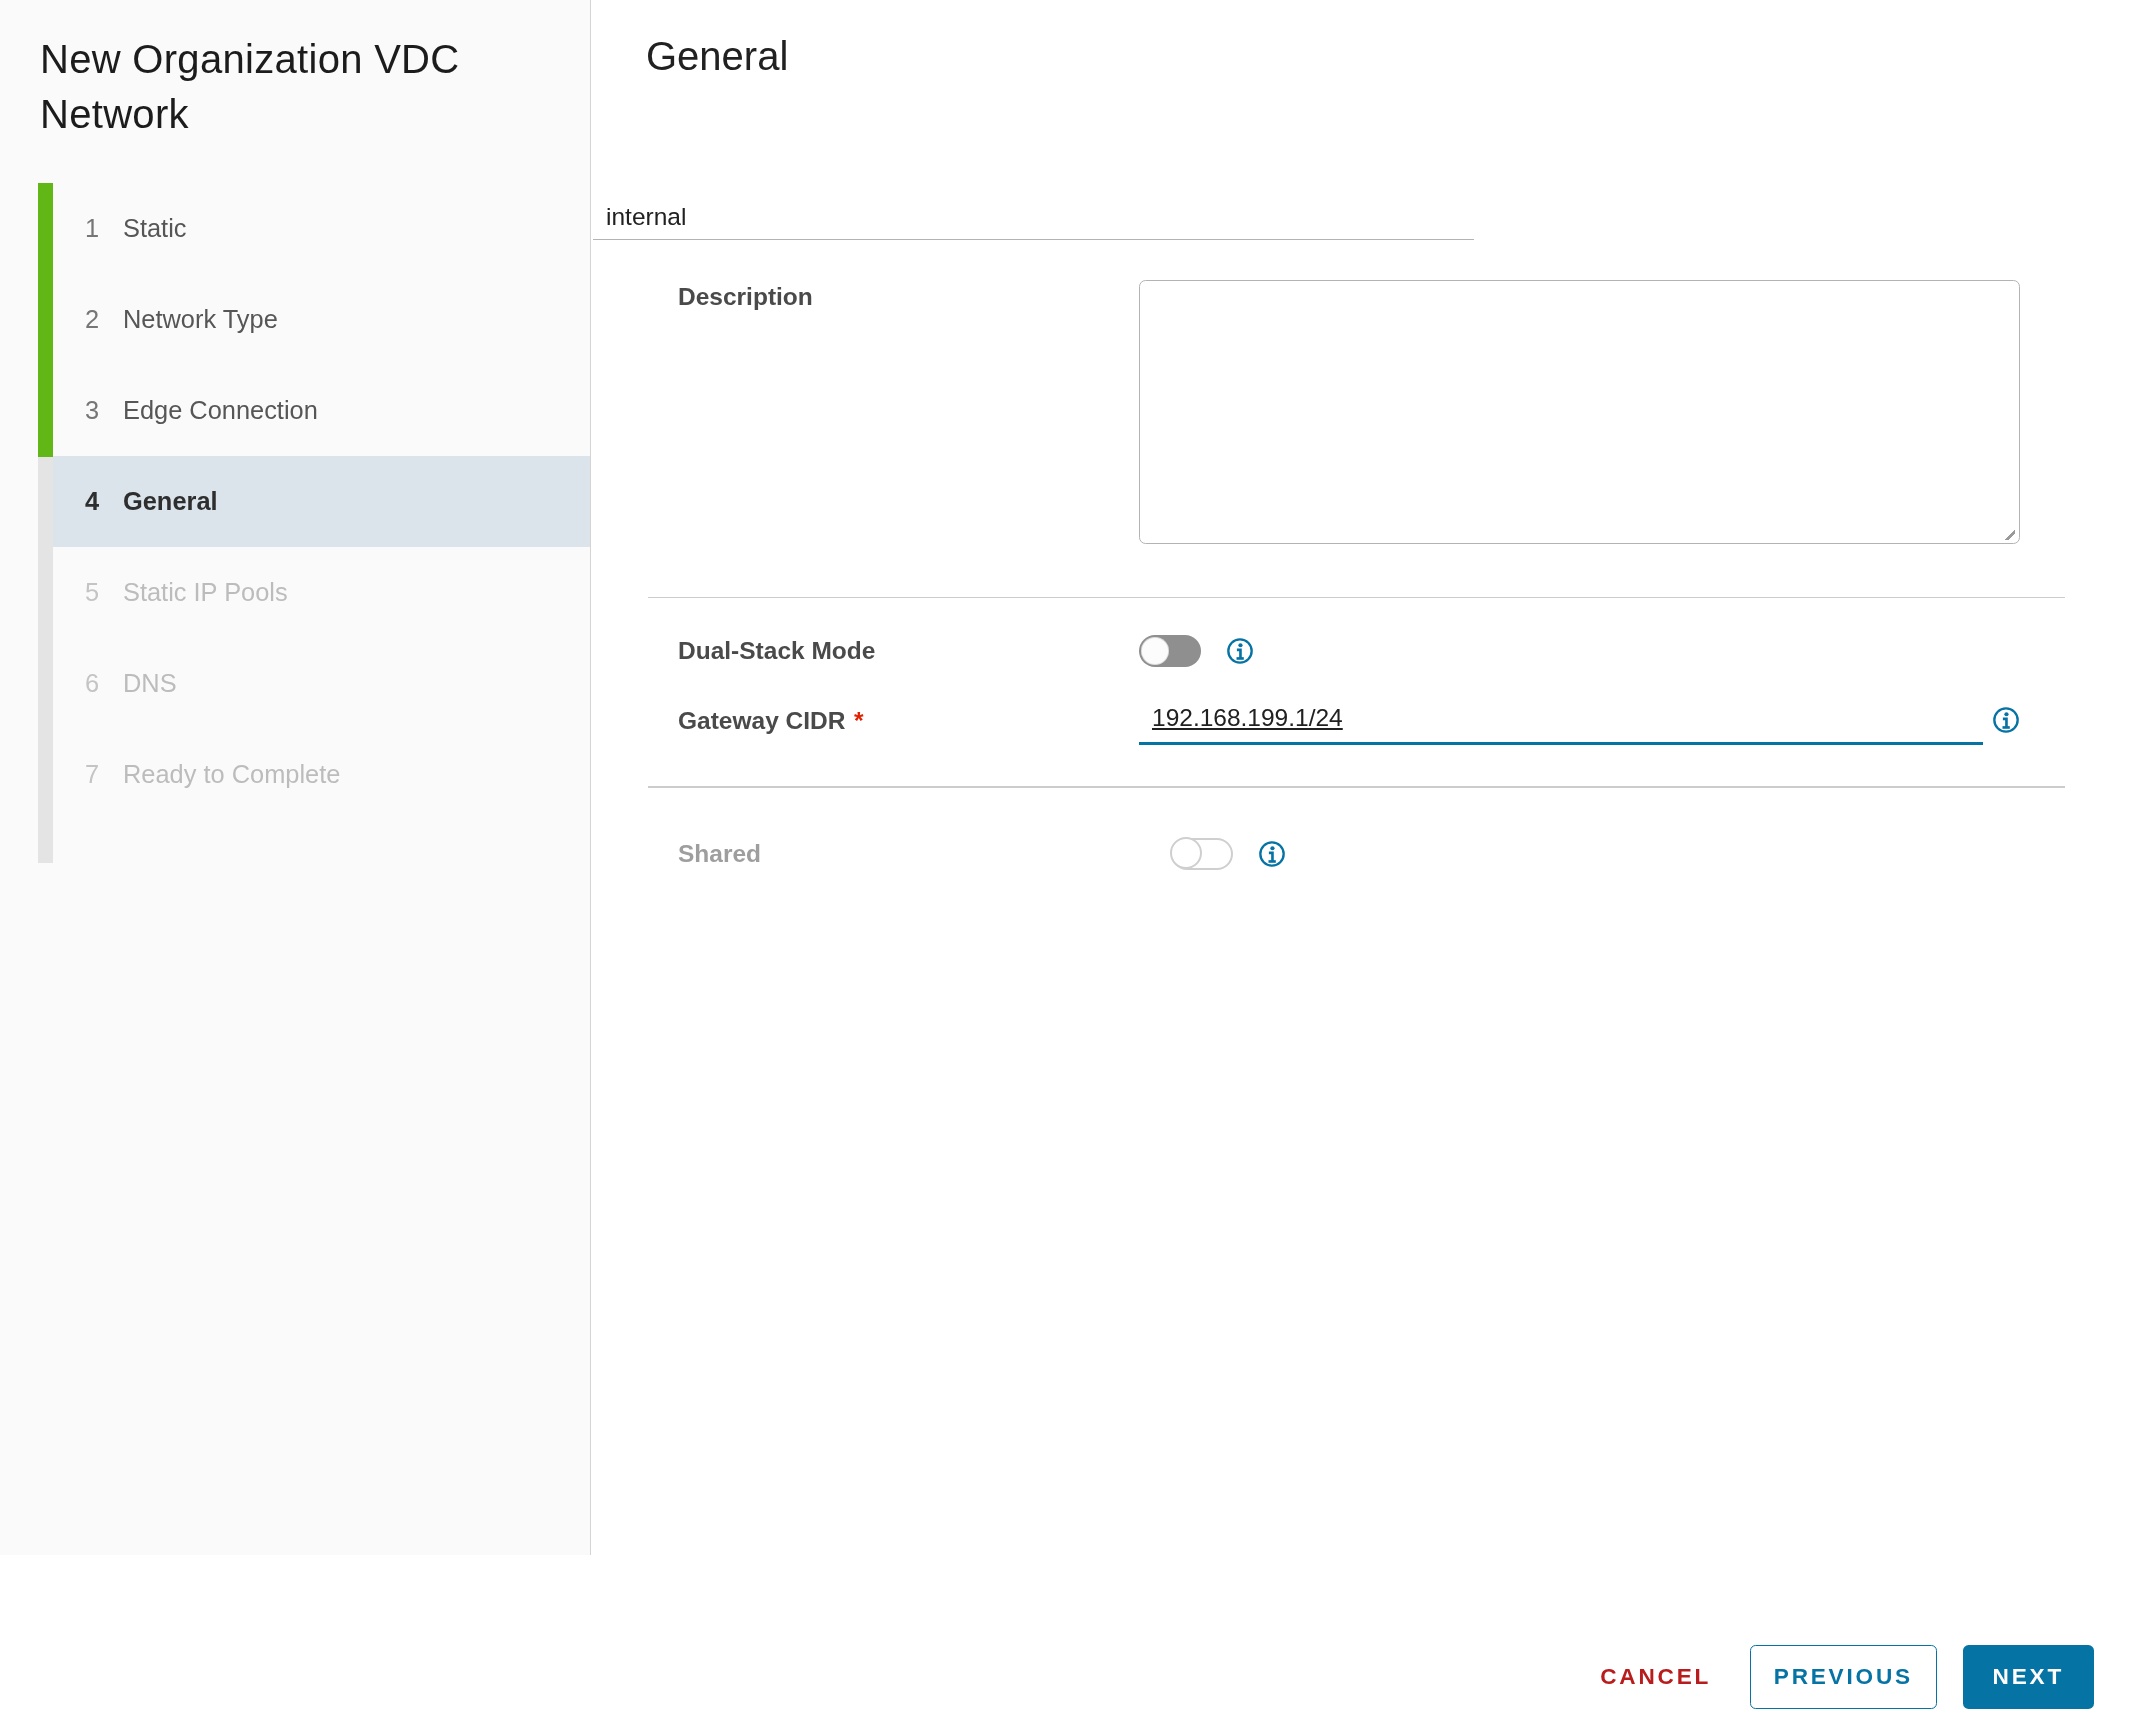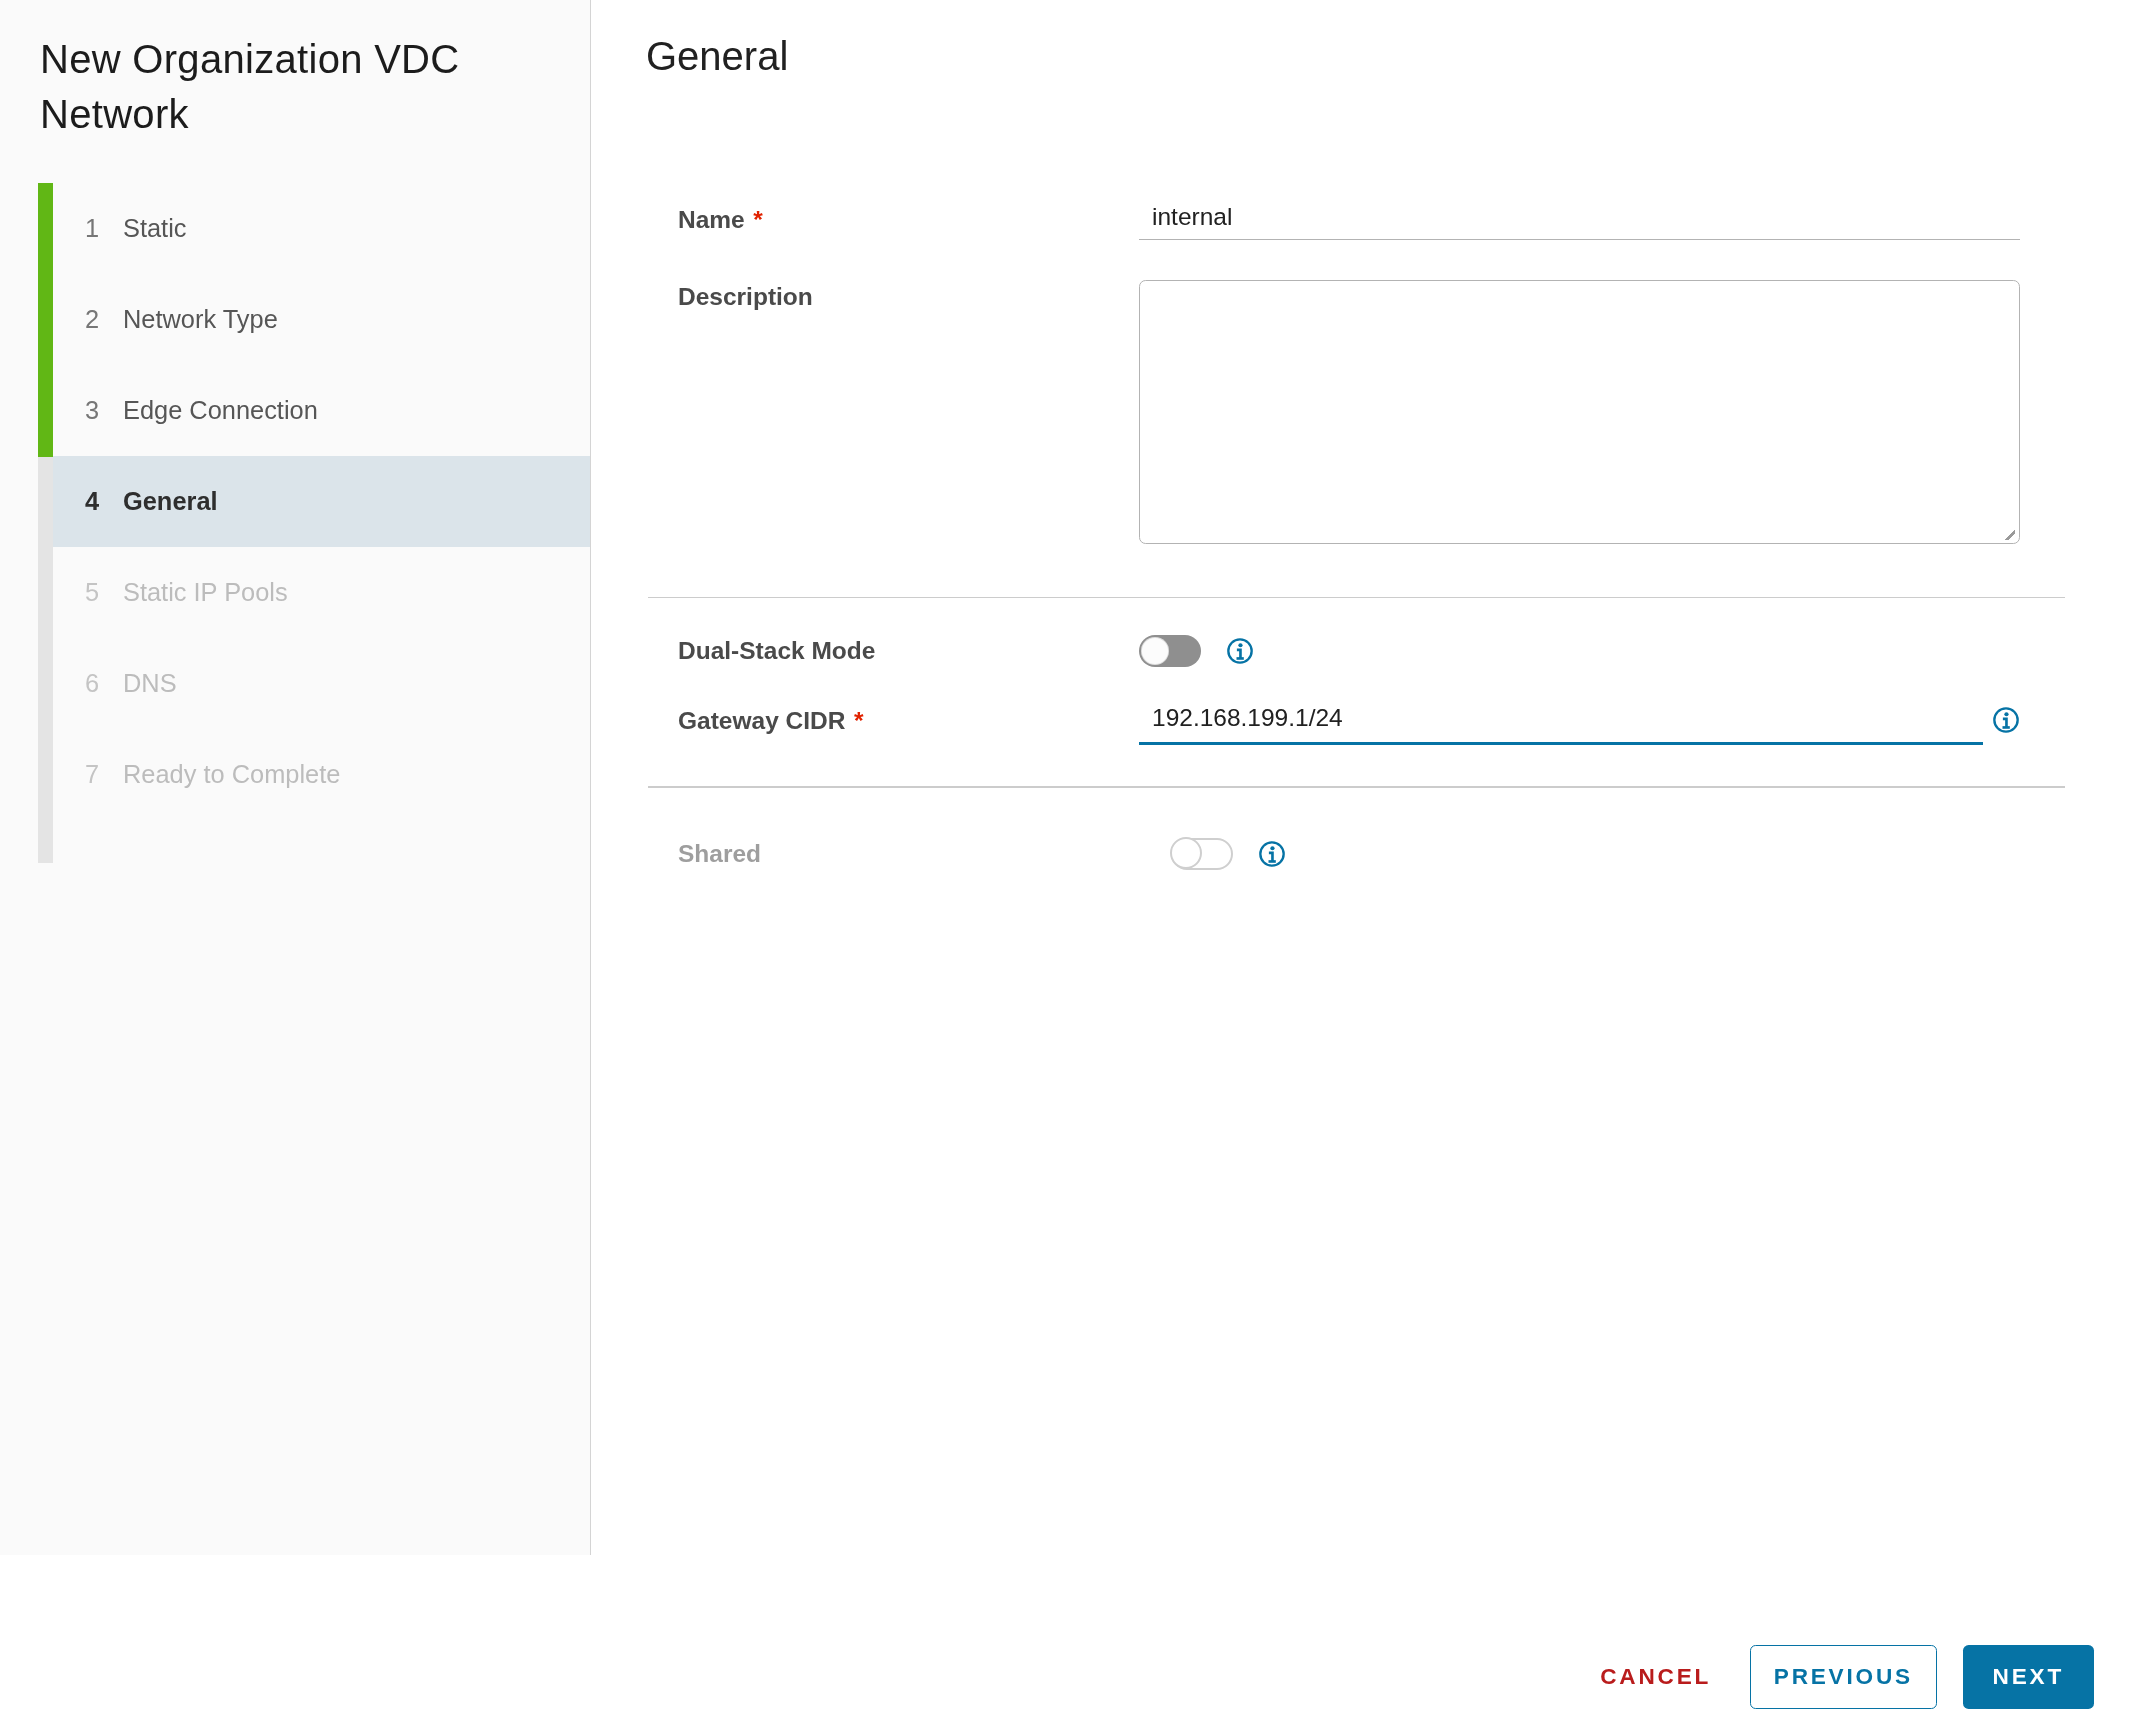--- a/index.html
+++ b/index.html
@@ -80,21 +80,21 @@
   .toggle.disabled::after{
     left:-2.8px;top:-2.8px;width:32px;height:32px;box-sizing:border-box;
     background:#fff;border:2.8px solid #cfcfcf;box-shadow:none;
   }
   .info-icon{margin-left:25.4px;width:28px;height:28px;flex:0 0 auto;cursor:pointer;}
   .row-gateway{margin-top:34px;}
   .gw-field{display:flex;align-items:flex-start;width:881px;}
   .gw-input{
     flex:1;box-sizing:border-box;border:none;outline:none;background:transparent;
     font-family:"Liberation Sans",sans-serif;font-size:24.5px;color:#212121;
-    padding:0 1.9px 9.4px 13px;border-bottom:3.8px solid #0673a5;border-radius:0;
+    padding:0 1.9px 9.4px 13px;border-bottom:3.8px solid #0673a5;border-radius:0;text-decoration:underline;
   }
   .gw-field .info-icon{margin-left:9.4px;margin-top:1.9px;}
   .row-shared{margin-top:49px;align-items:center;gap:32px;}
   
   .footer{position:absolute;right:60px;bottom:20px;display:flex;align-items:center;}
   .btn{
     font-family:"Liberation Sans",sans-serif;font-size:22.6px;font-weight:700;
     letter-spacing:2.8px;text-transform:uppercase;cursor:pointer;
     height:64px;display:flex;align-items:center;justify-content:center;
     background:transparent;border:none;border-radius:5.6px;
@@ -143,23 +143,20 @@
       </div>
   </nav>
 </aside>
 
 <main class="main">
   <h2 class="page-heading">General</h2>
 
   <div class="form">
 
     <div class="row row-name">
-      <div class="lbl">
-        <span>Name</span><span class="req">*</span>
-      </div>
       <div class="fld">
         <input class="text-input" type="text" value="internal" style="">
       </div>
     </div>
 
     <div class="row row-desc">
       <div class="lbl">Description</div>
       <div class="fld ta-wrap">
         <textarea class="desc-textarea" style=""></textarea>
         <div class="resize-handle"></div>

